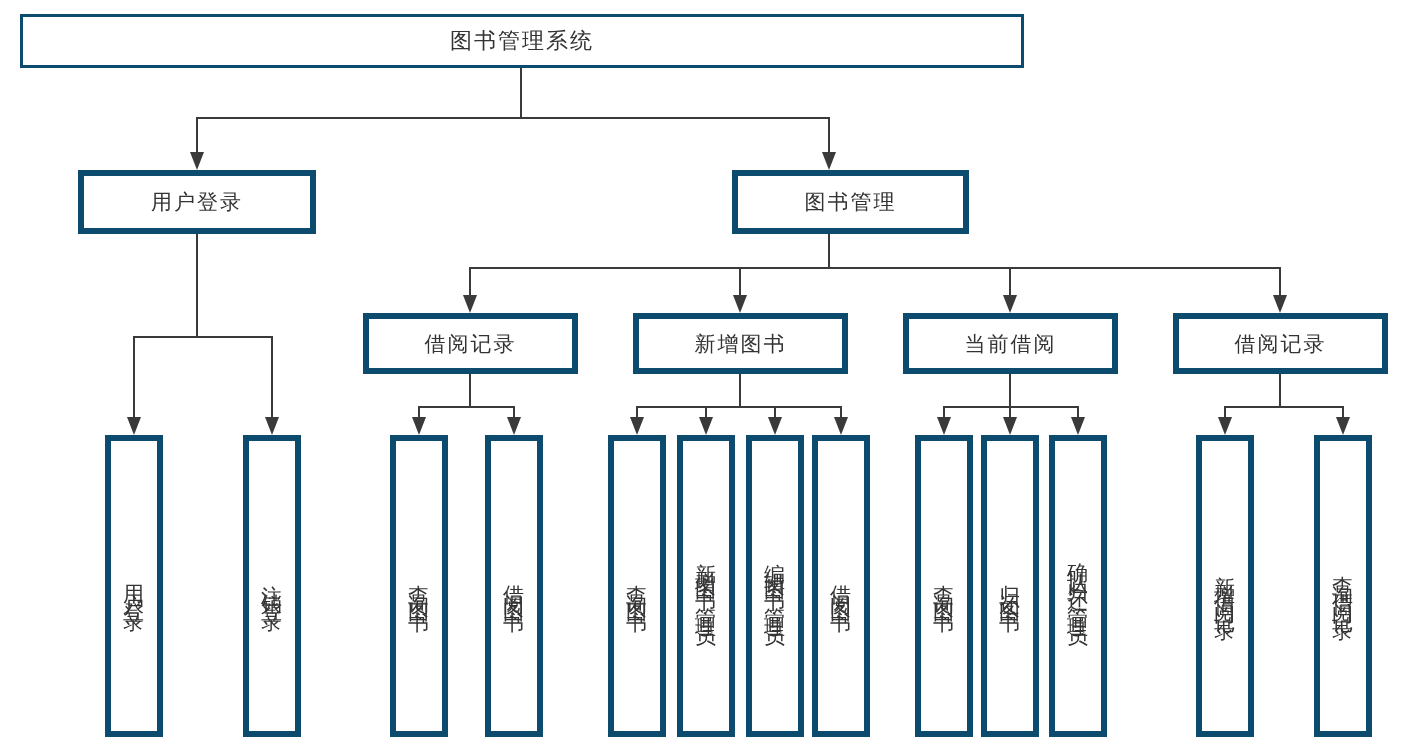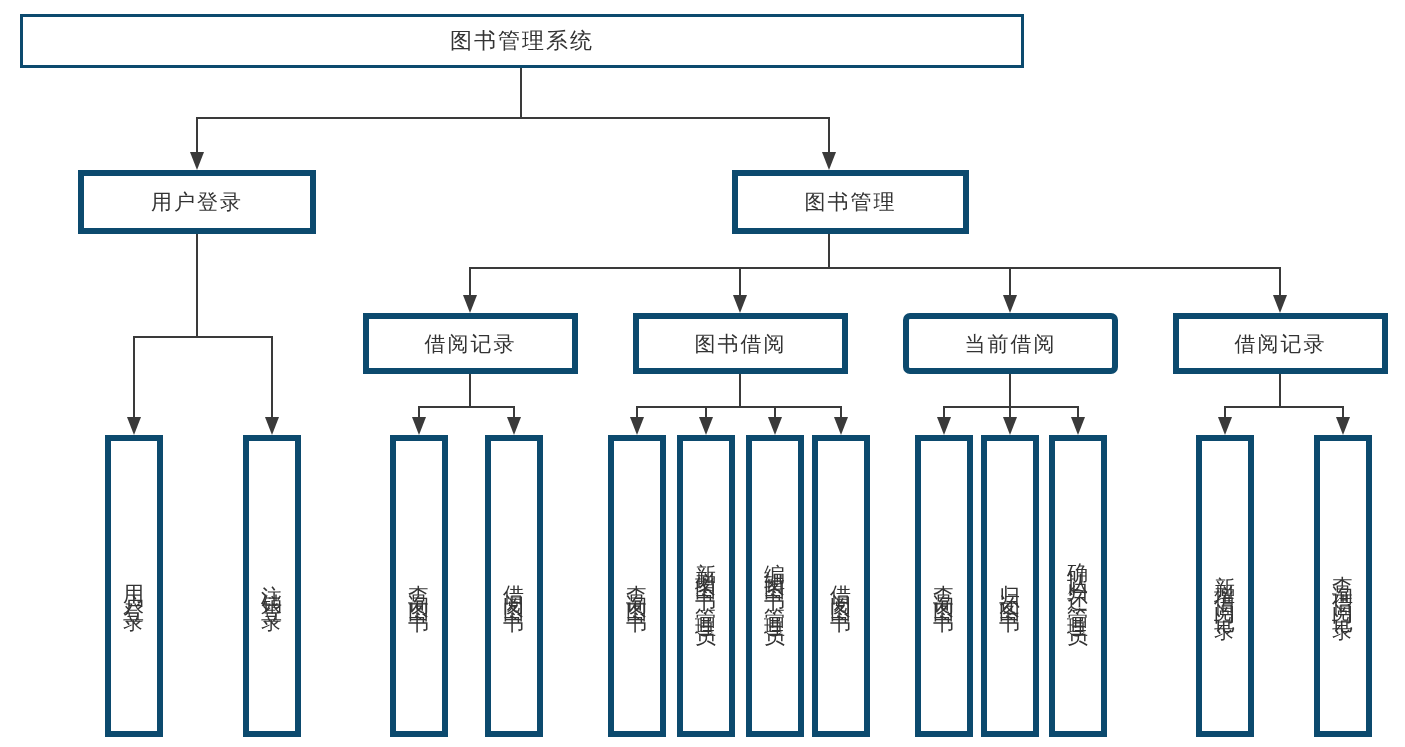--- a/index.html
+++ b/index.html
@@ -85,22 +85,22 @@
   <div class="line" style="left:469px; top:267px; width:2px; height:28px;"></div>
   <div class="arrowhead" style="left:463px; top:295px;"></div>
   <div class="line" style="left:739px; top:267px; width:2px; height:28px;"></div>
   <div class="arrowhead" style="left:733px; top:295px;"></div>
   <div class="line" style="left:1009px; top:267px; width:2px; height:28px;"></div>
   <div class="arrowhead" style="left:1003px; top:295px;"></div>
   <div class="line" style="left:1279px; top:267px; width:2px; height:28px;"></div>
   <div class="arrowhead" style="left:1273px; top:295px;"></div>
 
   <div class="node" style="left:363px; top:313px; width:215px; height:61px;">借阅记录</div>
-  <div class="node" style="left:633px; top:313px; width:215px; height:61px;">图书借阅</div>
-  <div class="node" style="left:903px; top:313px; width:215px; height:61px;border-radius:7px;">当前借阅</div>
+  <div class="node" style="left:633px; top:313px; width:215px; height:61px;">新增图书</div>
+  <div class="node" style="left:903px; top:313px; width:215px; height:61px;">当前借阅</div>
   <div class="node" style="left:1173px; top:313px; width:215px; height:61px;font-family:Liberation Serif, serif;">借阅记录</div>
 
   <div class="line" style="left:469px; top:374px; width:2px; height:33px;"></div>
   <div class="line" style="left:418px; top:406px; width:97px; height:2px;"></div>
   <div class="line" style="left:418px; top:406px; width:2px; height:11px;"></div>
   <div class="arrowhead" style="left:412px; top:417px;"></div>
   <div class="line" style="left:513px; top:406px; width:2px; height:11px;"></div>
   <div class="arrowhead" style="left:507px; top:417px;"></div>
 
   <div class="line" style="left:739px; top:374px; width:2px; height:33px;"></div>

